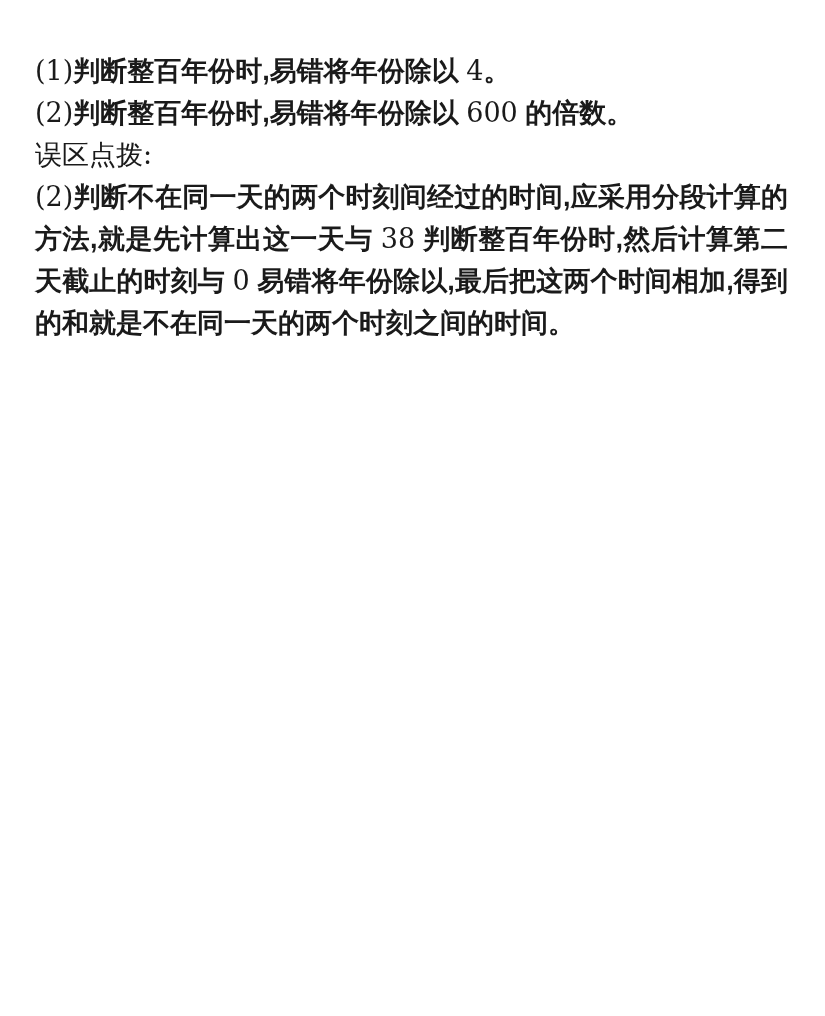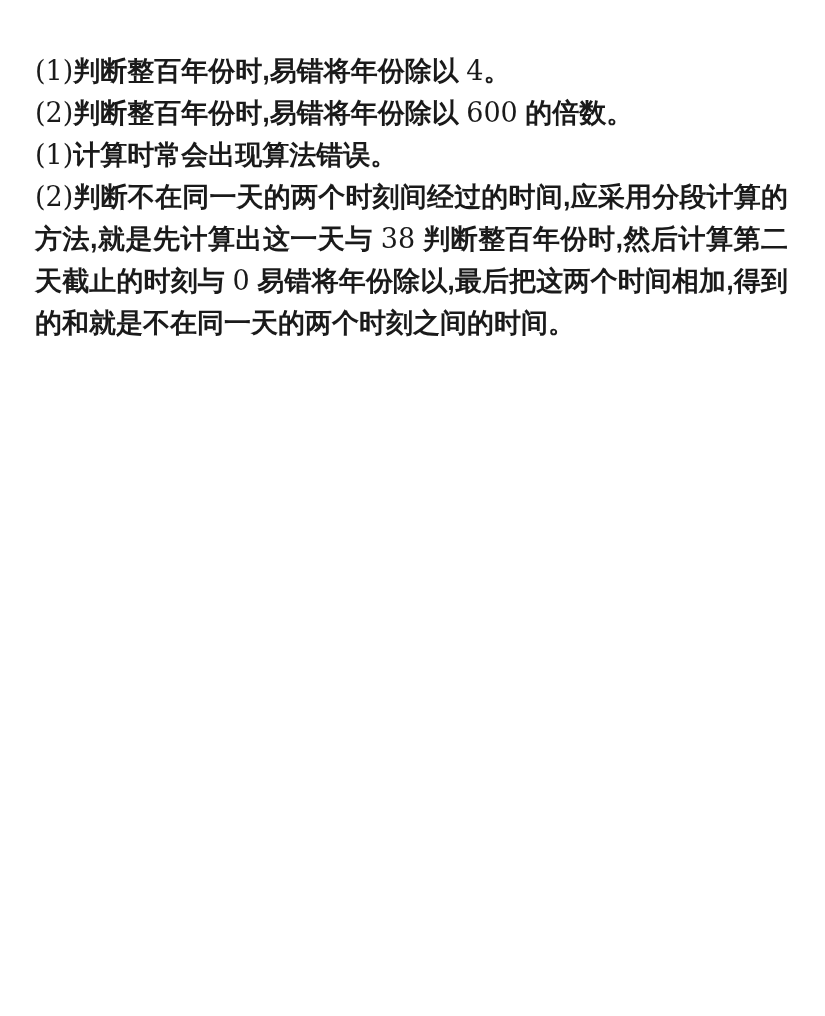--- a/index.html
+++ b/index.html
@@ -46,22 +46,22 @@
 
   <div class="doc-line">
     <span class="seg-rm">(1)</span><span class="seg-hei">判断整百年份时,易错将年份除以 </span><span class="seg-rm">4</span><span class="seg-hei">。</span>
   </div>
 
   <div class="doc-line">
     <span class="seg-rm">(2)</span><span class="seg-hei">判断整百年份时,易错将年份除以 </span><span class="seg-rm">600</span><span class="seg-hei"> 的倍数。</span>
   </div>
 
 
+  <div class="doc-line">
+    <span class="seg-rm">误区点拨:</span>
+  </div>
 
-  <div class="doc-line">
-    <span class="seg-rm">(1)</span><span class="seg-hei">计算时常会出现算法错误。</span>
-  </div>
 
   <div class="doc-line doc-para">
     <span class="seg-rm">(2)</span><span class="seg-hei">判断不在同一天的两个时刻间经过的时间,应采用分段计算的方法,就是先计算出这一天与 </span><span class="seg-rm">38</span><span class="seg-hei"> 判断整百年份时,然后计算第二天截止的时刻与 </span><span class="seg-rm">0</span><span class="seg-hei"> 易错将年份除以,最后把这两个时间相加,得到的和就是不在同一天的两个时刻之间的时间。</span>
   </div>
 
 </div>
 
 </body></html>

